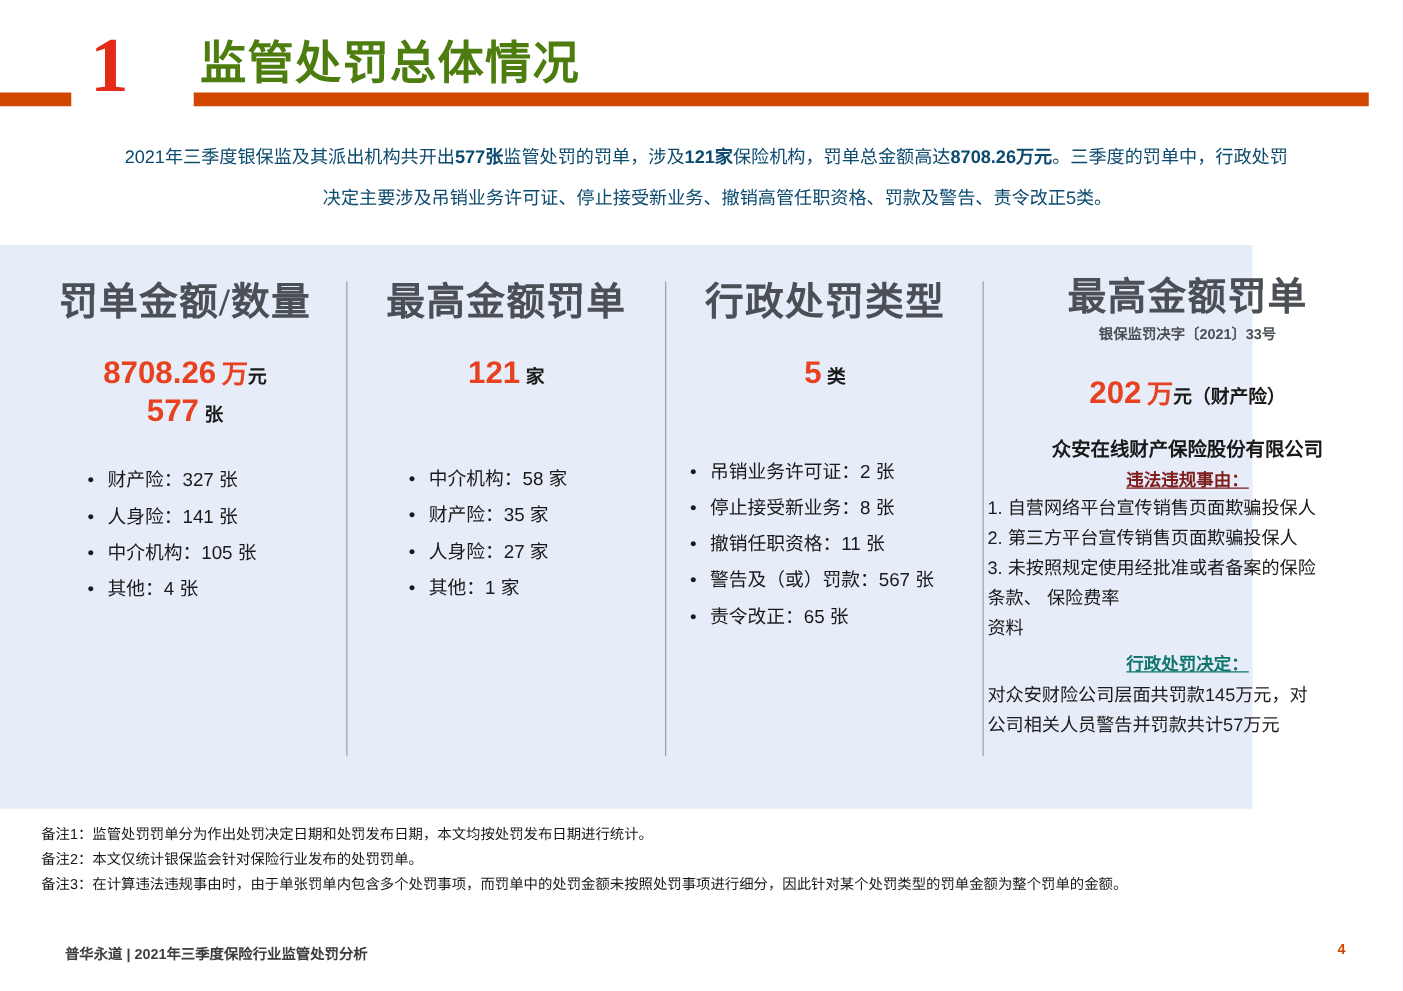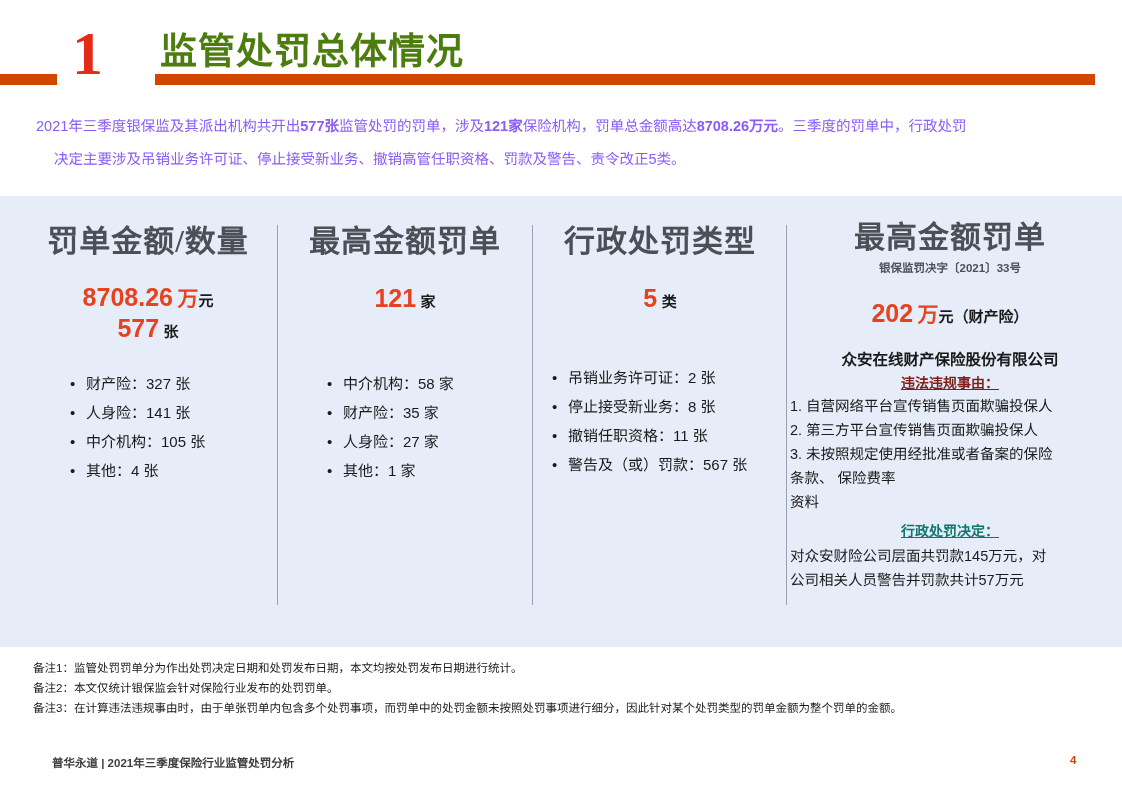--- a/index.html
+++ b/index.html
@@ -64,33 +64,34 @@
   }
 
   
   .intro {
     position: absolute;
     left: 36px;
     top: 110px;
     width: 1058px;
     font-size: 14.5px;
     line-height: 33px;
-    color: #8b5cf6;
+    color: #0c4a6e;
     text-indent: 0;
+    text-align: center;
   }
   .intro .ln1 { display: block; }
   .intro .ln2 { display: block; padding-left: 18px; }
   .intro b { font-weight: bold; }
 
   
   .panel {
     position: absolute;
     left: 0;
     top: 196px;
-    width: 1122px;
+    width: 1002px;
     height: 451px;
     background: #e6edf8;
   }
   .divider {
     position: absolute;
     top: 29px;
     width: 1px;
     height: 380px;
     background: #9aa2b1;
   }
@@ -319,20 +320,21 @@
     <div class="col-title">行政处罚类型</div>
     <div class="big-stat">
       <span class="big-num">5</span>
       <span class="big-suffix">类</span>
     </div>
     <ul class="bullets">
       <li>吊销业务许可证：2 张</li>
       <li>停止接受新业务：8 张</li>
       <li>撤销任职资格：11 张</li>
       <li>警告及（或）罚款：567 张</li>
+      <li>责令改正：65 张</li>
     </ul>
   </div>
 
   <div class="col col4">
     <div class="col-title">最高金额罚单</div>
     <div class="col-subtitle">银保监罚决字〔2021〕33号</div>
     <div class="big-stat">
       <span class="big-num">202</span>
       <span class="big-unit-cn">万</span><span class="big-unit-blk">元（财产险）</span>
     </div>

